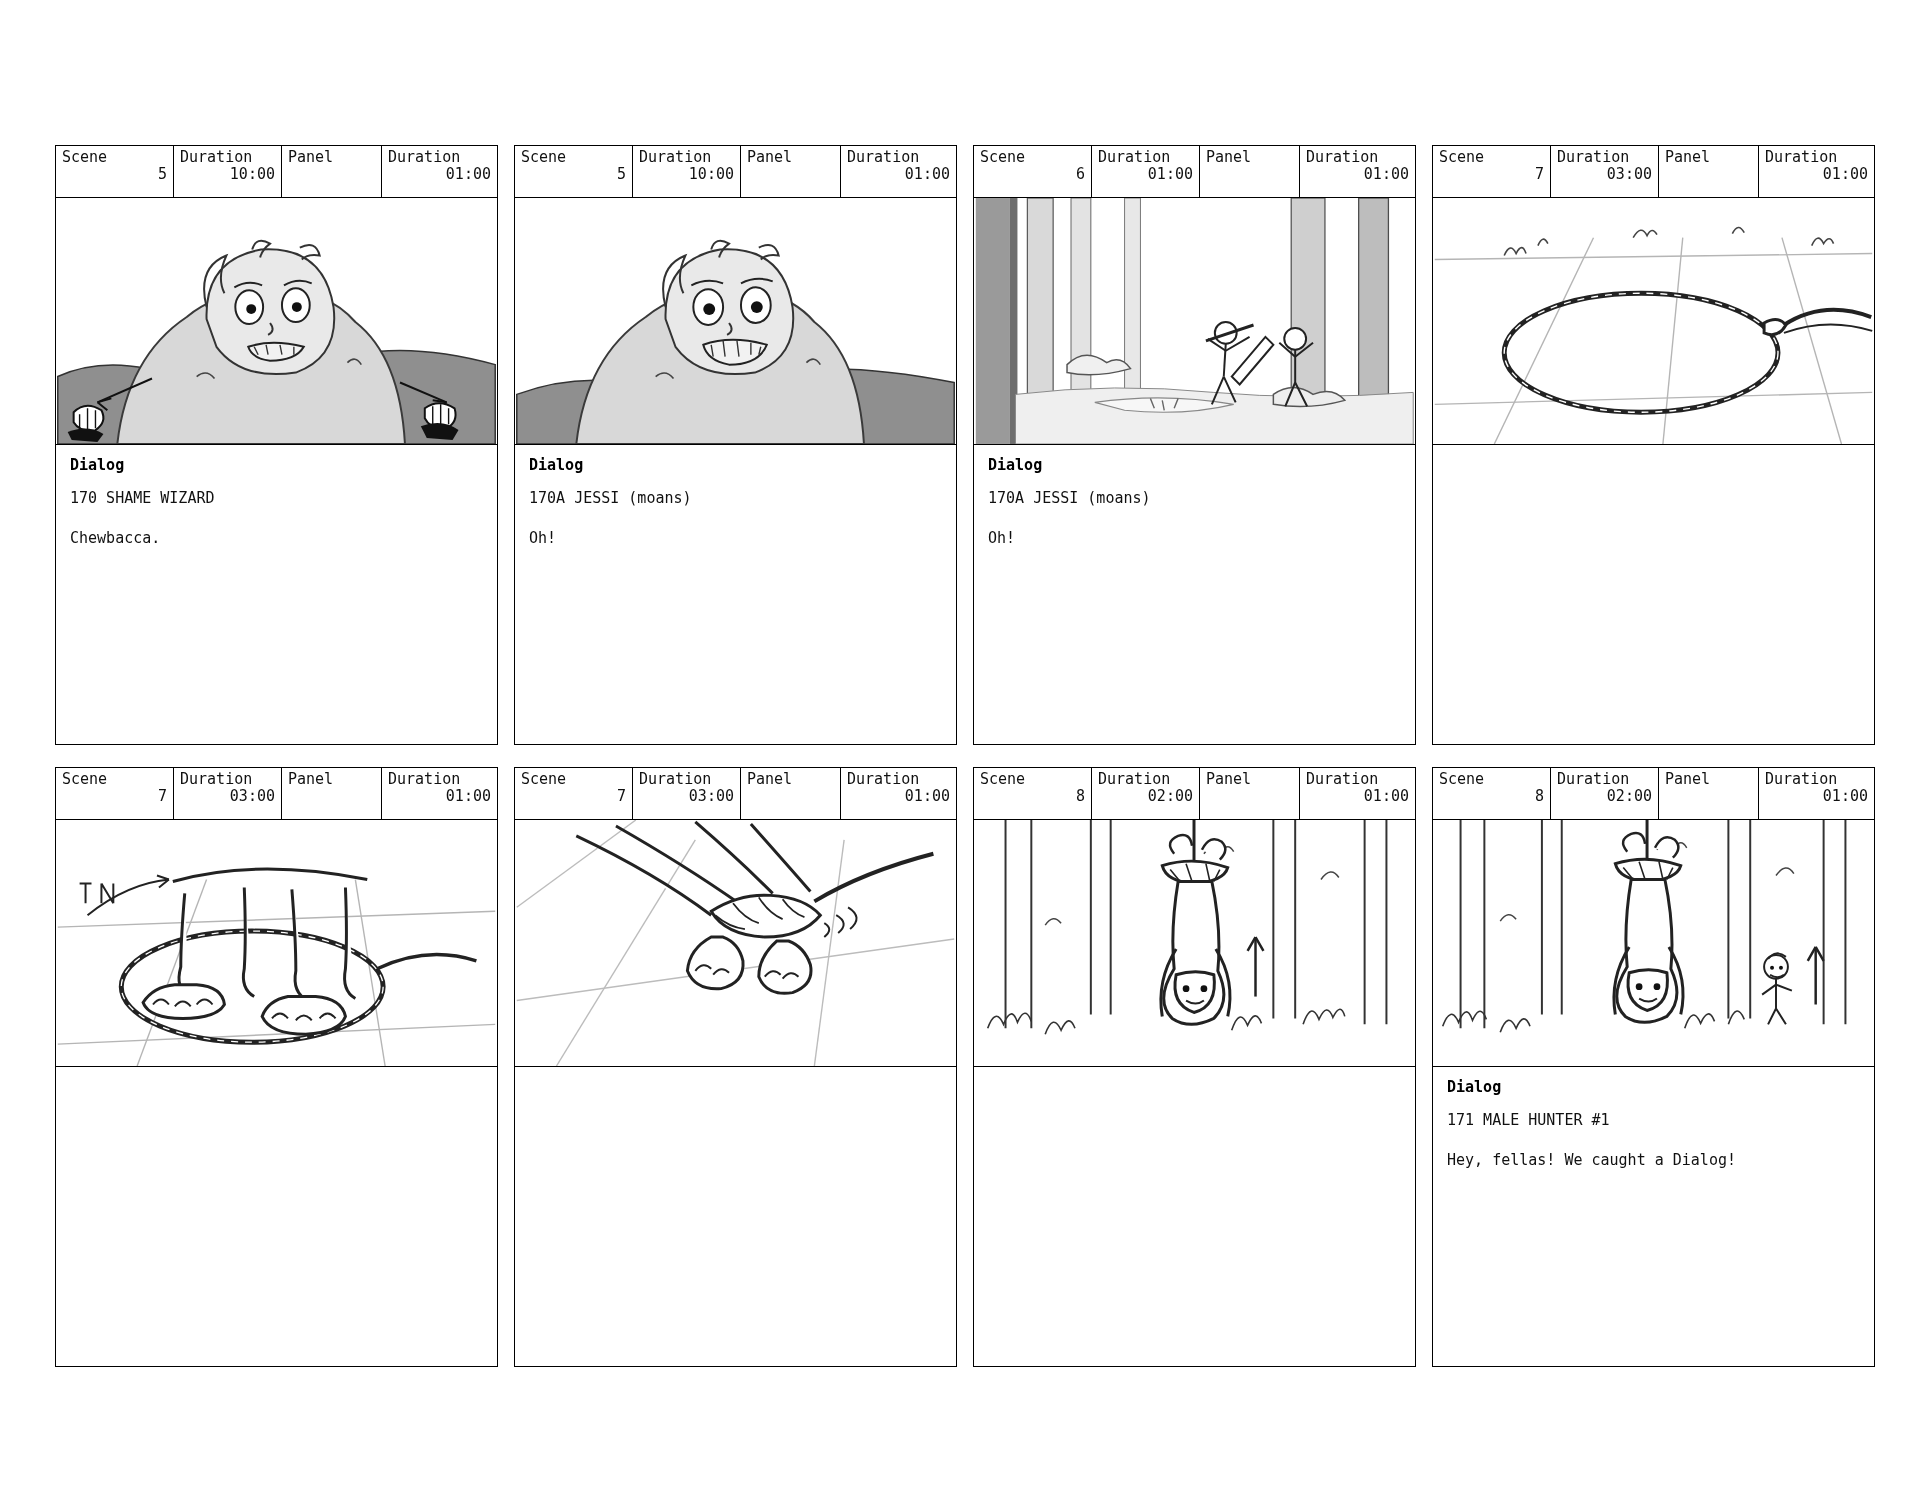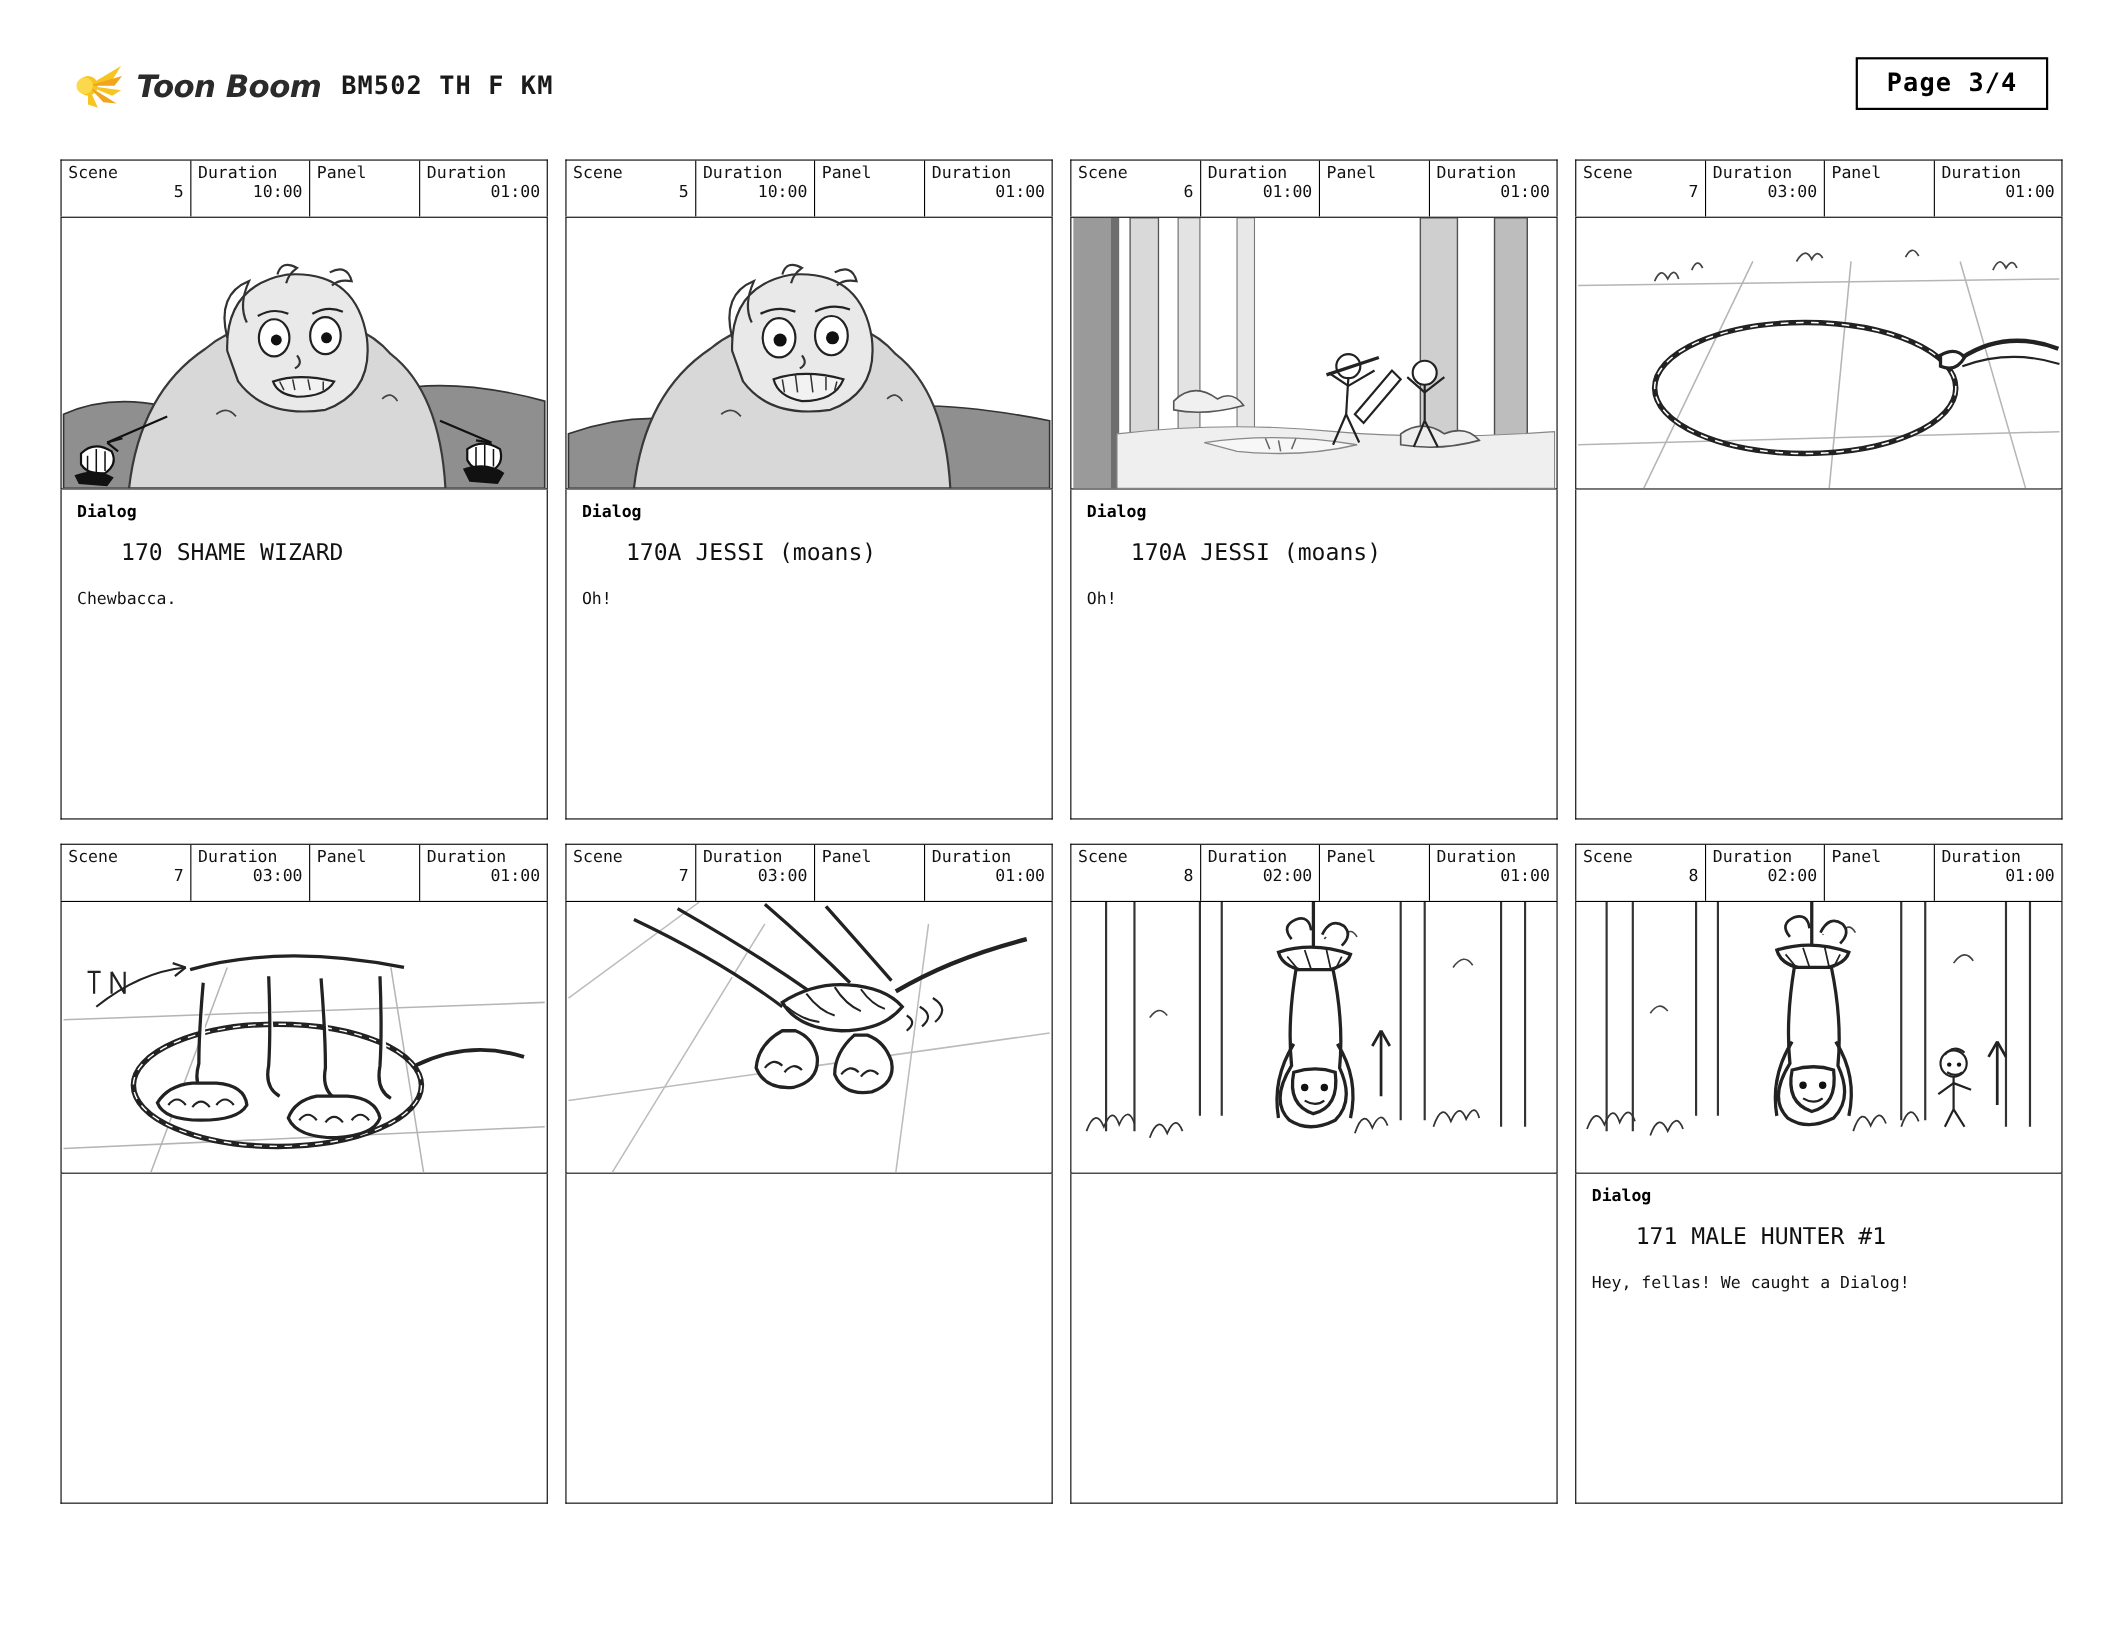--- a/index.html
+++ b/index.html
@@ -126,57 +126,36 @@
     line-height: 1.15;
   }
   .dialog.tall { min-height: 300px; }
   .dialog-title {
     font-weight: bold;
     font-size: 15px;
     margin-bottom: 16px;
     color: #000;
   }
   .dialog-cue {
-    font-size: 21px;
+    font-size: 15px;
     margin-bottom: 22px;
     color: #111;
-    margin-left: 40px;
   }
   .dialog-line {
     font-size: 15px;
     color: #111;
     white-space: pre-wrap;
   }
   .dialog-empty { }
 </style>
 </head>
 <body>
 
 <div class="page">
 
-  <div class="header">
-    <div class="logo-wrap">
-      <span class="logo-mark">
-        <svg viewBox="0 0 56 42" xmlns="http://www.w3.org/2000/svg">
-          <g>
-            <circle cx="22" cy="21" r="9" fill="#f7c51e"></circle>
-            <path d="M22 21 L52 3 L44 16 Z" fill="#f7c51e"></path>
-            <path d="M22 21 L53 12 L46 21 Z" fill="#f0a51c"></path>
-            <path d="M22 21 L52 25 L44 30 Z" fill="#f7c51e"></path>
-            <path d="M22 21 L48 37 L36 36 Z" fill="#f0a51c"></path>
-            <path d="M22 21 L31 41 L22 38 Z" fill="#f7c51e"></path>
-            <circle cx="19" cy="21" r="7.5" fill="#fcd94c"></circle>
-          </g>
-        </svg>
-      </span>
-      <span class="logo-text">Toon Boom</span>
-    </div>
-    <div class="doc-title">BM502 TH F KM</div>
-    <div class="page-badge">Page 3/4</div>
-  </div>
 
   <div class="grid">
 
     <div class="row">
 
       <div class="cell">
         <div class="info">
           <div class="col col-scene">
             <div class="lbl">Scene</div>
             <div class="val">5</div>

